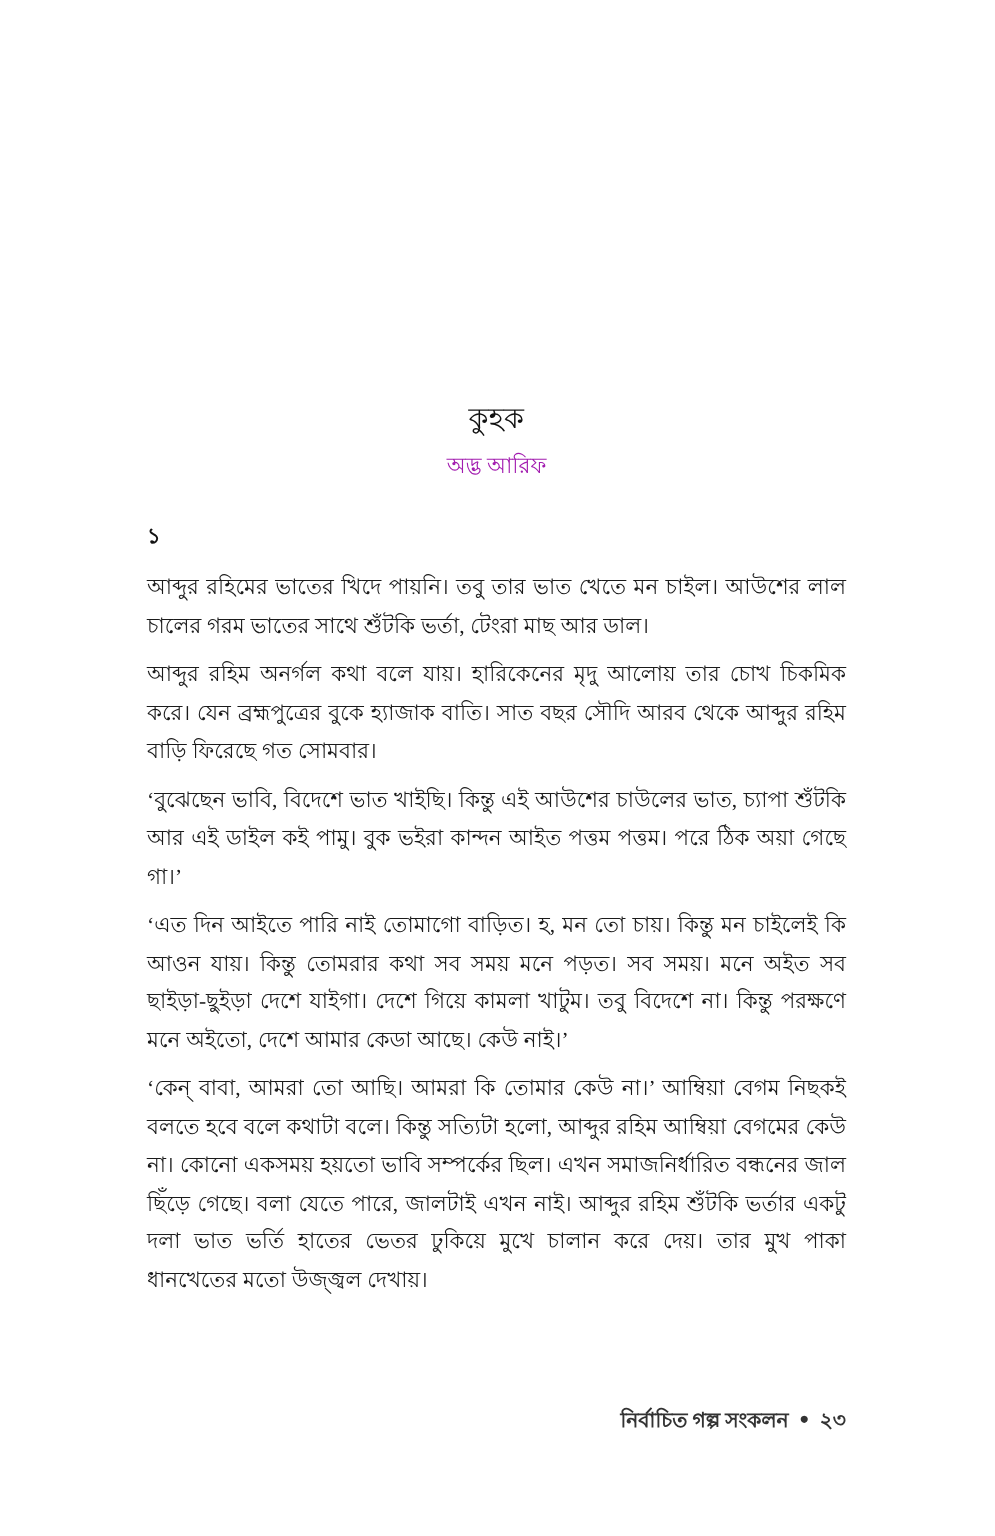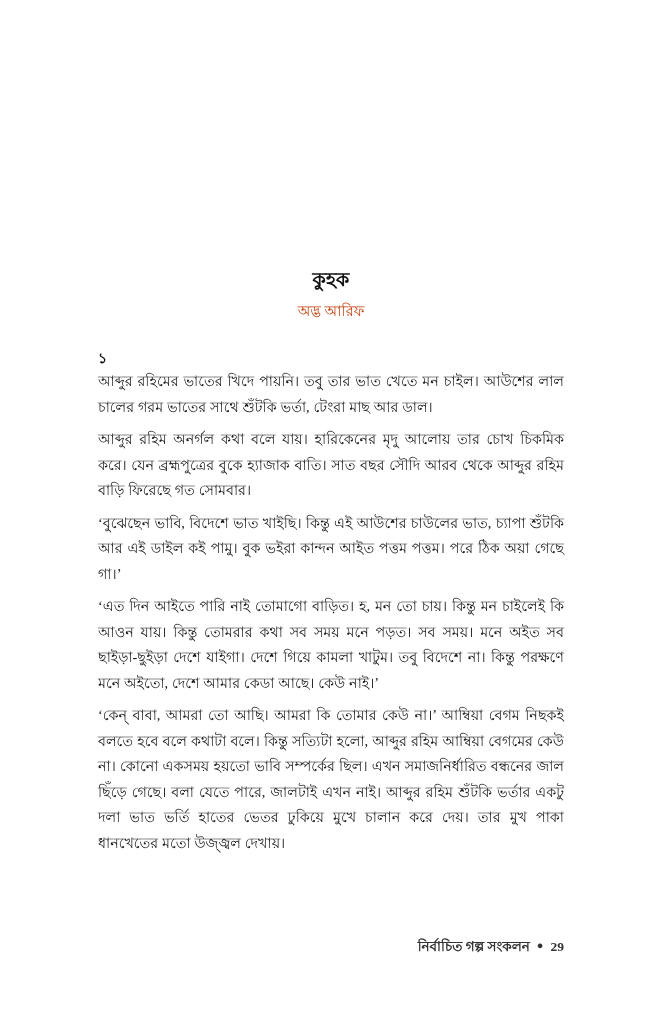--- a/index.html
+++ b/index.html
@@ -26,46 +26,46 @@
     width: 466px;
   }
 
   
   .story-head {
     margin-top: 268px;
     text-align: center;
   }
   .story-title {
     font-size: 19px;
-    font-weight: bold;
+    font-weight: normal;
     line-height: 1.25;
     letter-spacing: 0.2px;
     color: #111111;
     margin: 0;
   }
   .story-author {
     font-size: 14.5px;
     font-weight: normal;
     line-height: 1.3;
-    color: #c2410c;
+    color: #a21caf;
     margin: 10px 0 0 0;
   }
 
   
   .section-number {
     margin-top: 30px;
     font-size: 14px;
     font-weight: bold;
     line-height: 1.2;
     color: #111111;
   }
 
   
   .body-text {
-    margin-top: 2px;
+    margin-top: 13px;
   }
   .para {
     font-size: 14.3px;
     line-height: 25.5px;
     text-align: justify;
     text-justify: inter-word;
     margin: 0 0 0 0;
     color: #1a1a1a;
     word-spacing: 0.3px;
   }
@@ -116,17 +116,17 @@
       <p class="para">আব্দুর রহিম অনর্গল কথা বলে যায়। হারিকেনের মৃদু আলোয় তার চোখ চিকমিক করে। যেন ব্রহ্মপুত্রের বুকে হ্যাজাক বাতি। সাত বছর সৌদি আরব থেকে আব্দুর রহিম বাড়ি ফিরেছে গত সোমবার।</p>
       <p class="para">‘বুঝেছেন ভাবি, বিদেশে ভাত খাইছি। কিন্তু এই আউশের চাউলের ভাত, চ্যাপা শুঁটকি আর এই ডাইল কই পামু। বুক ভইরা কান্দন আইত পত্তম পত্তম। পরে ঠিক অয়া গেছে গা।’</p>
       <p class="para">‘এত দিন আইতে পারি নাই তোমাগো বাড়িত। হ, মন তো চায়। কিন্তু মন চাইলেই কি আওন যায়। কিন্তু তোমরার কথা সব সময় মনে পড়ত। সব সময়। মনে অইত সব ছাইড়া-ছুইড়া দেশে যাইগা। দেশে গিয়ে কামলা খাটুম। তবু বিদেশে না। কিন্তু পরক্ষণে মনে অইতো, দেশে আমার কেডা আছে। কেউ নাই।’</p>
       <p class="para">‘কেন্ বাবা, আমরা তো আছি। আমরা কি তোমার কেউ না।’ আম্বিয়া বেগম নিছকই বলতে হবে বলে কথাটা বলে। কিন্তু সত্যিটা হলো, আব্দুর রহিম আম্বিয়া বেগমের কেউ না। কোনো একসময় হয়তো ভাবি সম্পর্কের ছিল। এখন সমাজনির্ধারিত বন্ধনের জাল ছিঁড়ে গেছে। বলা যেতে পারে, জালটাই এখন নাই। আব্দুর রহিম শুঁটকি ভর্তার একটু দলা ভাত ভর্তি হাতের ভেতর ঢুকিয়ে মুখে চালান করে দেয়। তার মুখ পাকা ধানখেতের মতো উজ্জ্বল দেখায়।</p>
     </div>
 
   </div>
 
   <div class="footer">
     <span class="foot-inner">
-      <span>নির্বাচিত গল্প সংকলন</span><span class="foot-bullet">●</span><span>29</span>
+      <span>নির্বাচিত গল্প সংকলন</span><span class="foot-bullet">●</span><span>২৩</span>
     </span>
   </div>
 
 </div>
 
 </body></html>

